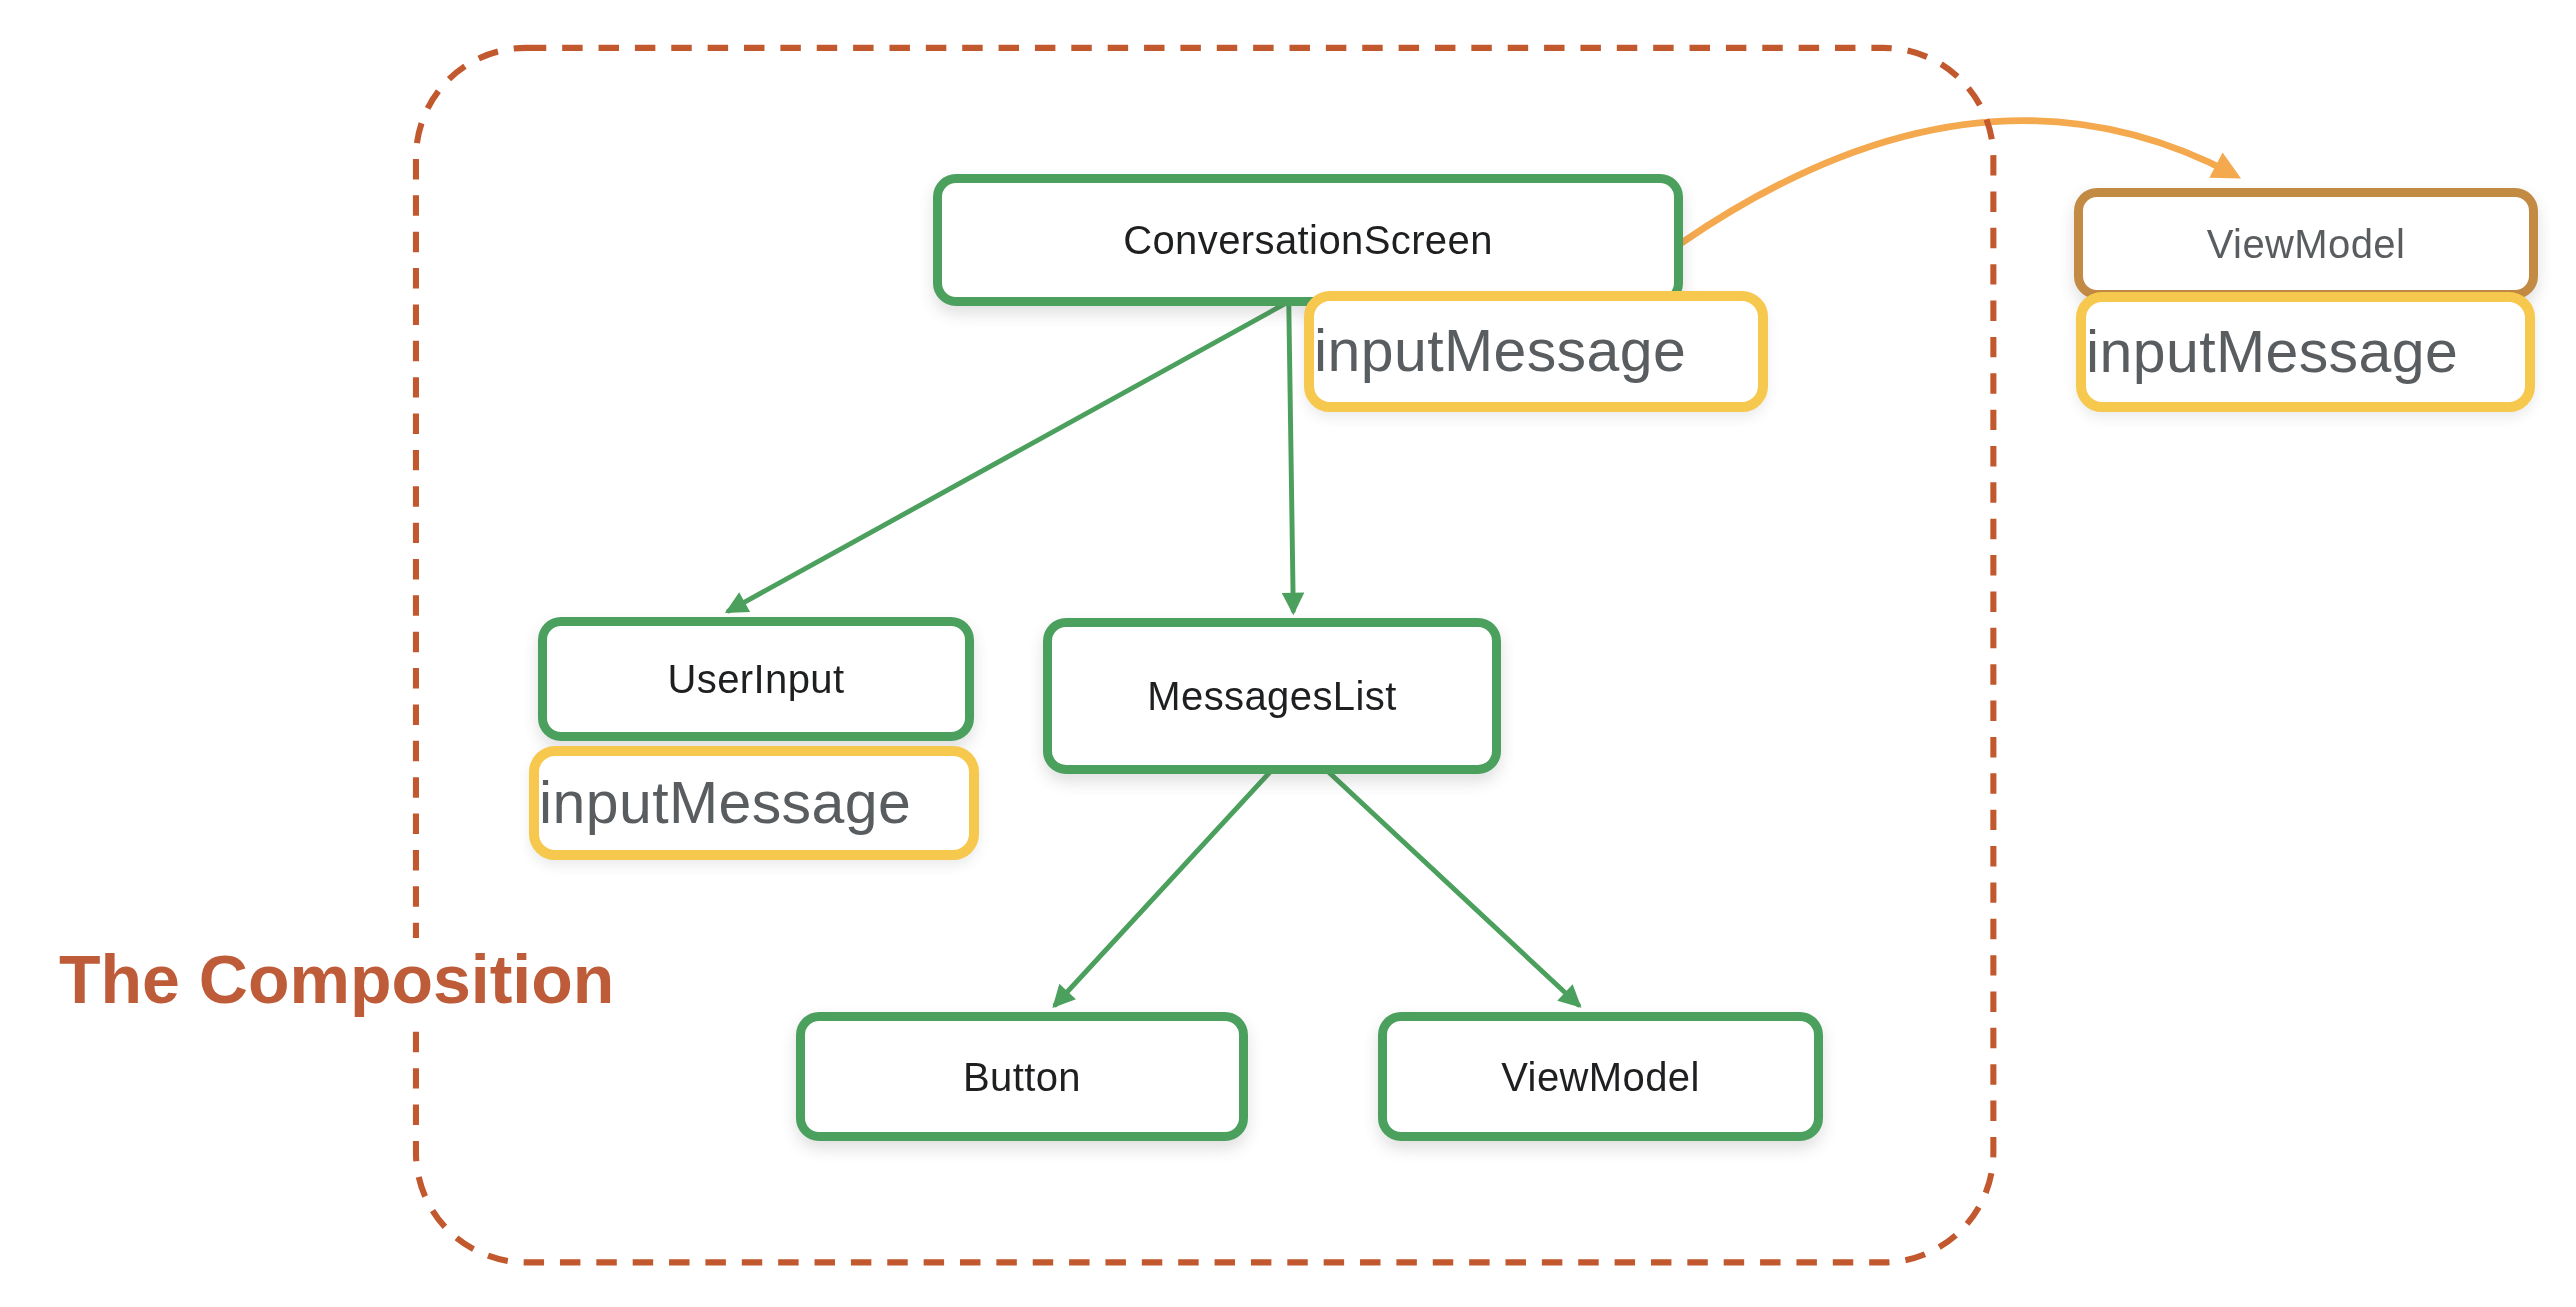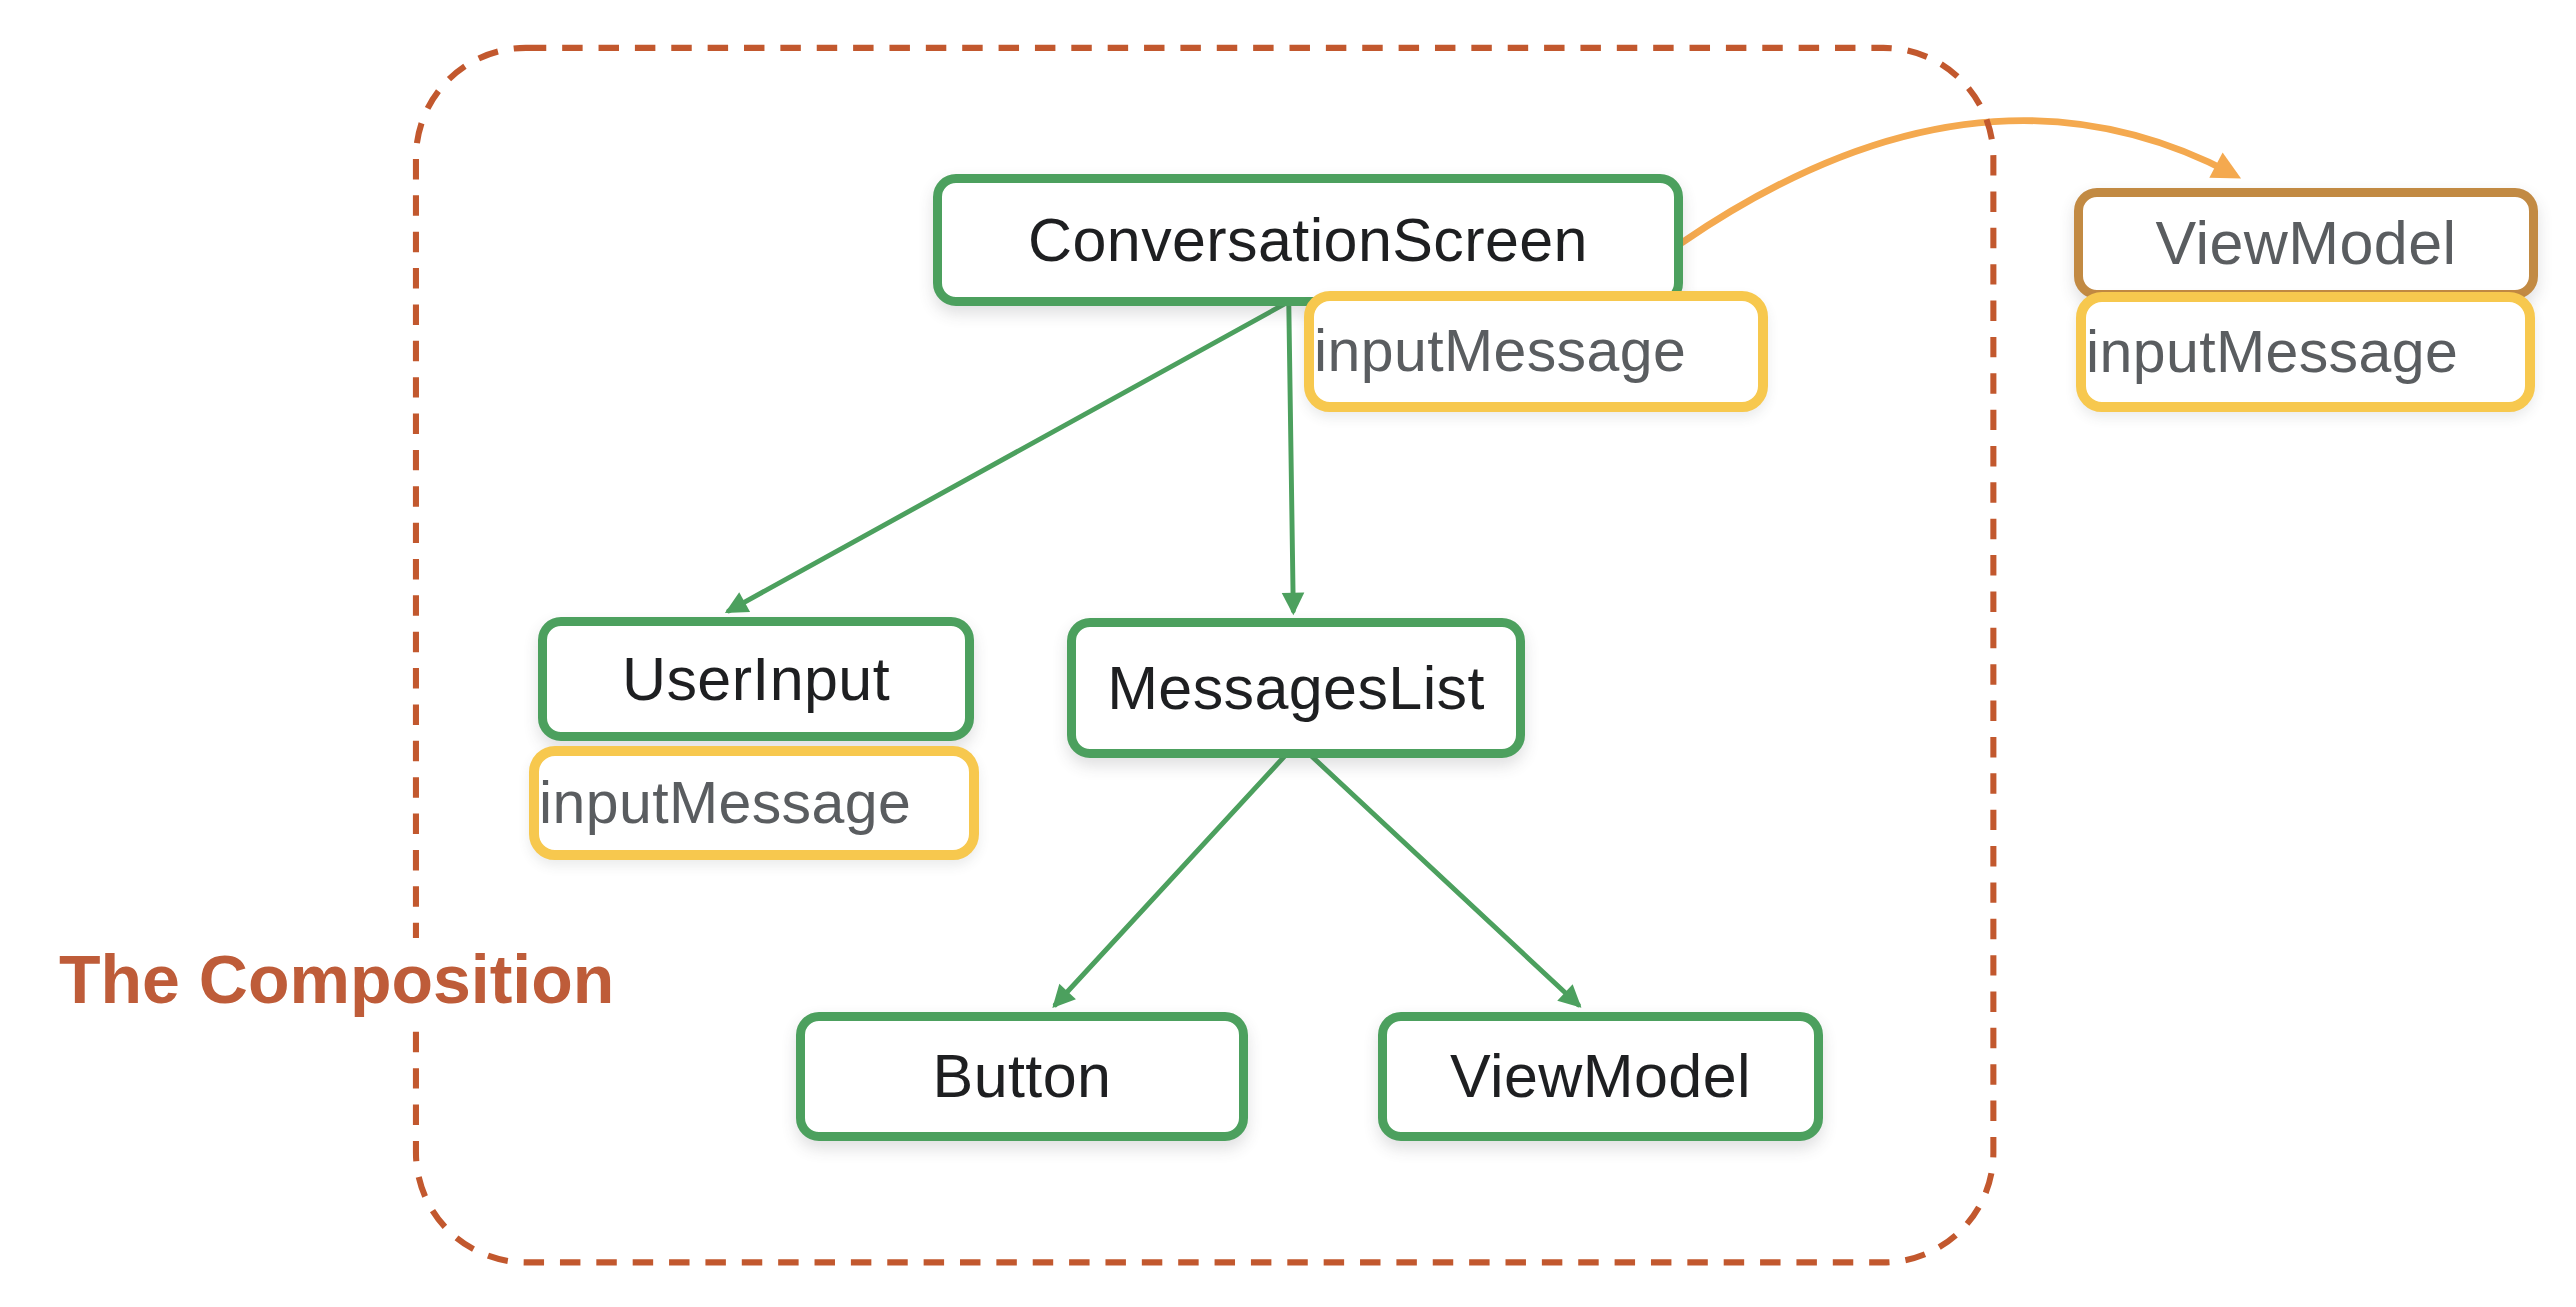--- a/index.html
+++ b/index.html
@@ -22,21 +22,21 @@
 
   .node{
     position:absolute; z-index:2; box-sizing:border-box;
     background:var(--node-fill,#fff);
     border:9.8px solid var(--green);
     border-radius:23px;
     display:flex; align-items:center; justify-content:center;
     box-shadow:0 7.6px 15px rgba(60,64,67,0.16);
   }
   .node .label{
-    font-size:61px; line-height:1; color:var(--ink); white-space:nowrap;
+    font-size:40px; line-height:1; color:var(--ink); white-space:nowrap;
     letter-spacing:0.4px;
     text-align:right;
   }
   .node.external{border-color:var(--brown);}
   .node.external .label{color:var(--gray);}
 
   .badge{
     position:absolute; z-index:3; box-sizing:border-box;
     background:var(--node-fill,#fff);
     border:10.6px solid var(--yellow);
@@ -45,21 +45,21 @@
     box-shadow:0 6px 12px rgba(60,64,67,0.10);
   }
   .badge .label{
     font-size:59px; line-height:1; color:var(--gray); white-space:nowrap;
     letter-spacing:0.4px;
   }
 
   
   #node-conversation-screen{left:933px; top:174px;  width:750px; height:132px;}
   #node-user-input        {left:538px;  top:617px;  width:436px; height:124px;}
-  #node-messages-list     {left:1067px; top:618px;  width:458px; height:140px;}
+  #node-messages-list     {left:1043px; top:618px;  width:458px; height:156px;}
   #node-button            {left:796px; top:1012px; width:452px; height:129px;}
   #node-lazy-column       {left:1378px; top:1012px; width:445px; height:129px;}
   #node-view-model        {left:2074px; top:188px;  width:464px; height:111px;}
 
   #badge-conversation-screen{left:1304px; top:291px; width:464px; height:121px;}
   #badge-user-input         {left:529px;  top:746px; width:450px; height:114px;}
   #badge-view-model         {left:2076px; top:292px; width:459px; height:120px;}
 
   .frame-label{
     position:absolute; z-index:4; left:47px; top:938px;

